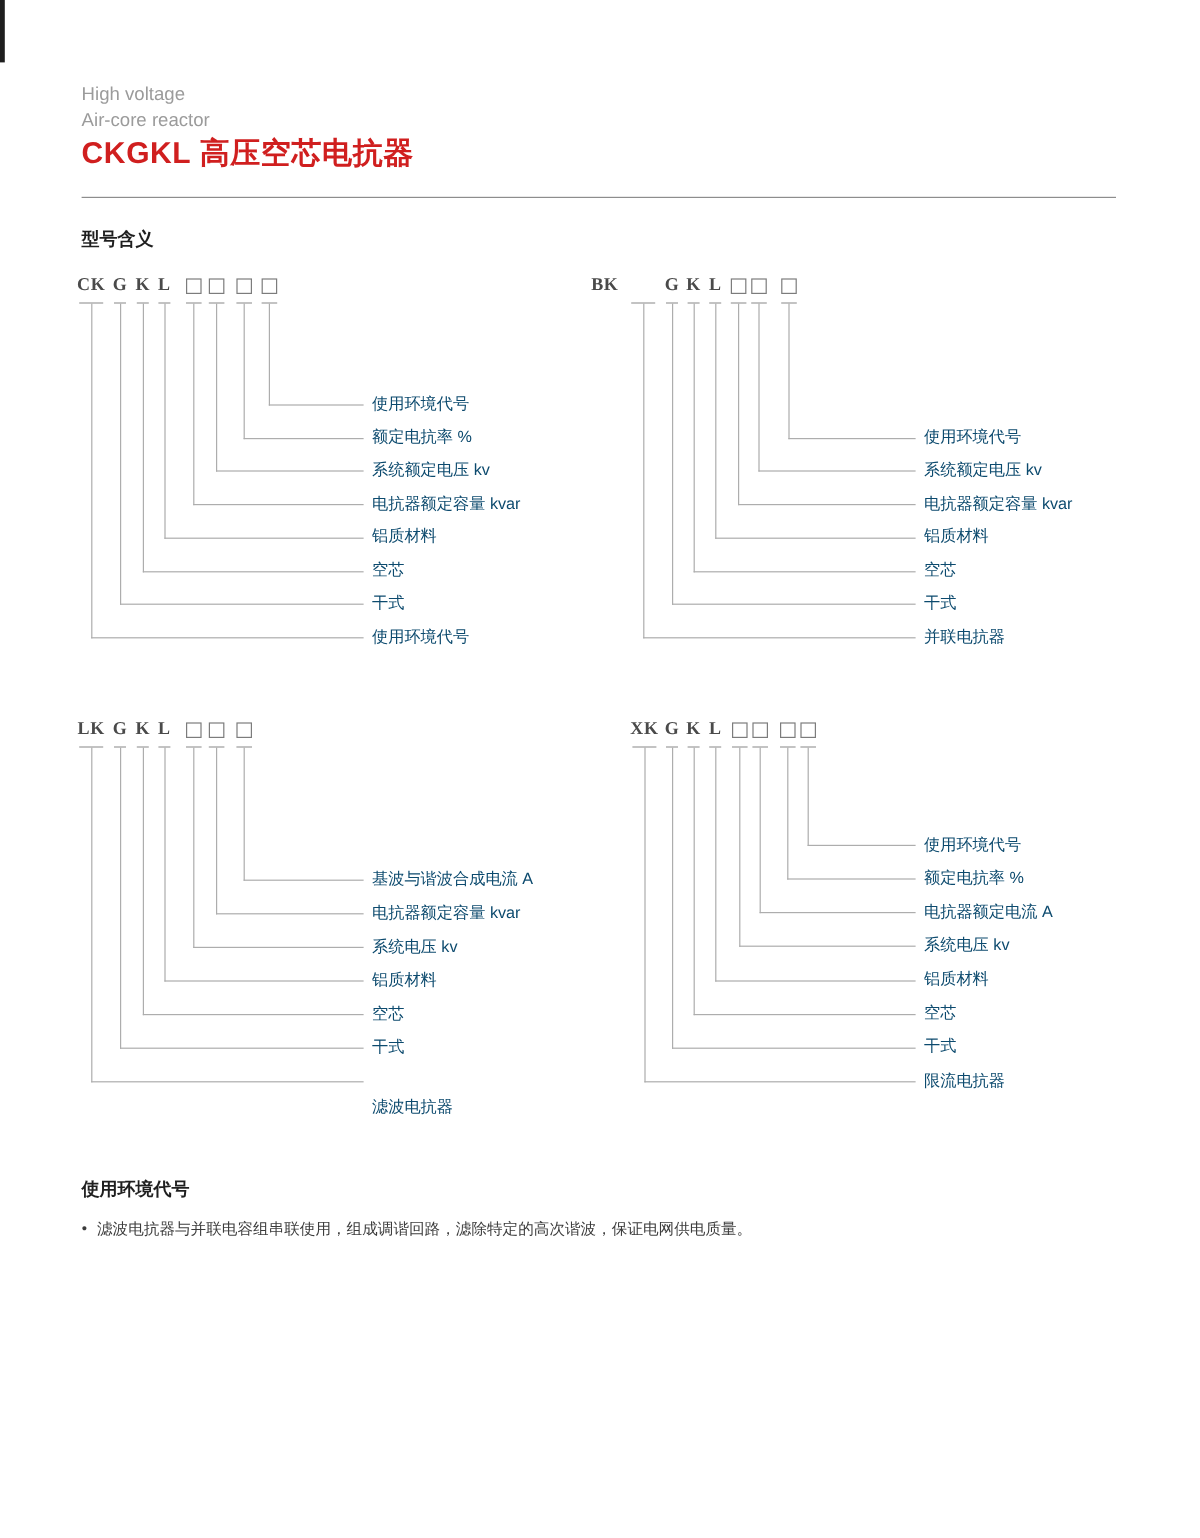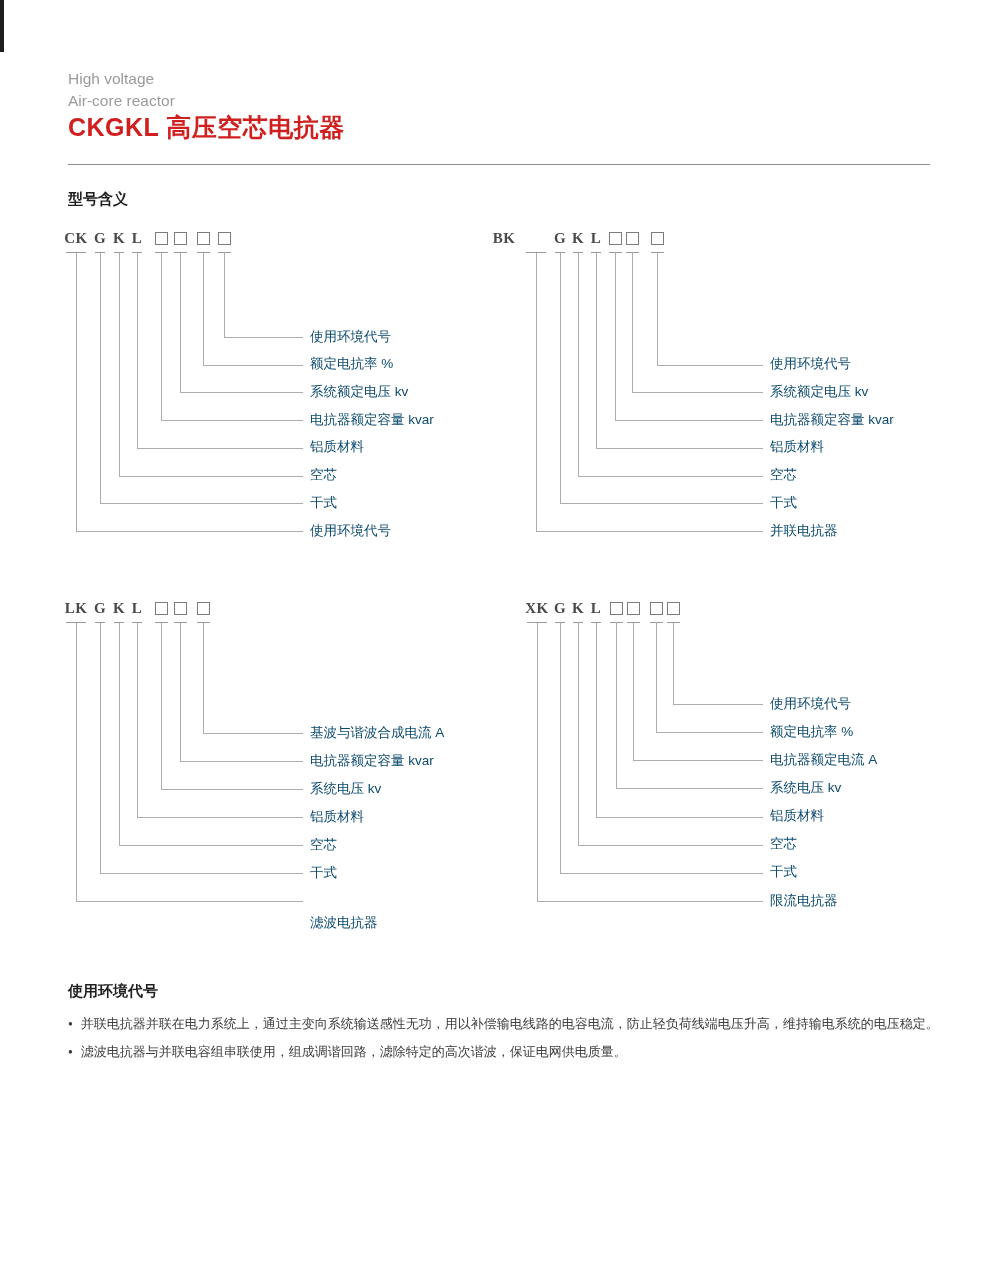--- a/index.html
+++ b/index.html
@@ -197,15 +197,14 @@
     <div class="meaning-label" style="left: 770px; top: 722.6px;">额定电抗率 %</div>
     <div class="code-box" style="left: 673px; top: 602px;"></div>
     <div class="tick" style="left: 666.5px; top: 622px; width: 13px;"></div>
     <div class="vline" style="left: 673px; top: 623px; height: 82px;"></div>
     <div class="hline" style="left: 673px; top: 704px; width: 90px;"></div>
     <div class="meaning-label" style="left: 770px; top: 694.5px;">使用环境代号</div>
   </div>
 
 <div class="abs section-heading heading-usage">使用环境代号</div>
 <div class="abs usage-list">
-    <div class="usage-row"><span class="bullet-dot">●</span><span>并联电抗器并联在电力系统上，通过主变向系统输送感性无功，用以补偿输电线路的电容电流，防止轻负荷线端电压升高，维持输电系统的电压稳定。</span></div>
     <div class="usage-row"><span class="bullet-dot">●</span><span>滤波电抗器与并联电容组串联使用，组成调谐回路，滤除特定的高次谐波，保证电网供电质量。</span></div>
   </div>
 
 </body></html>

